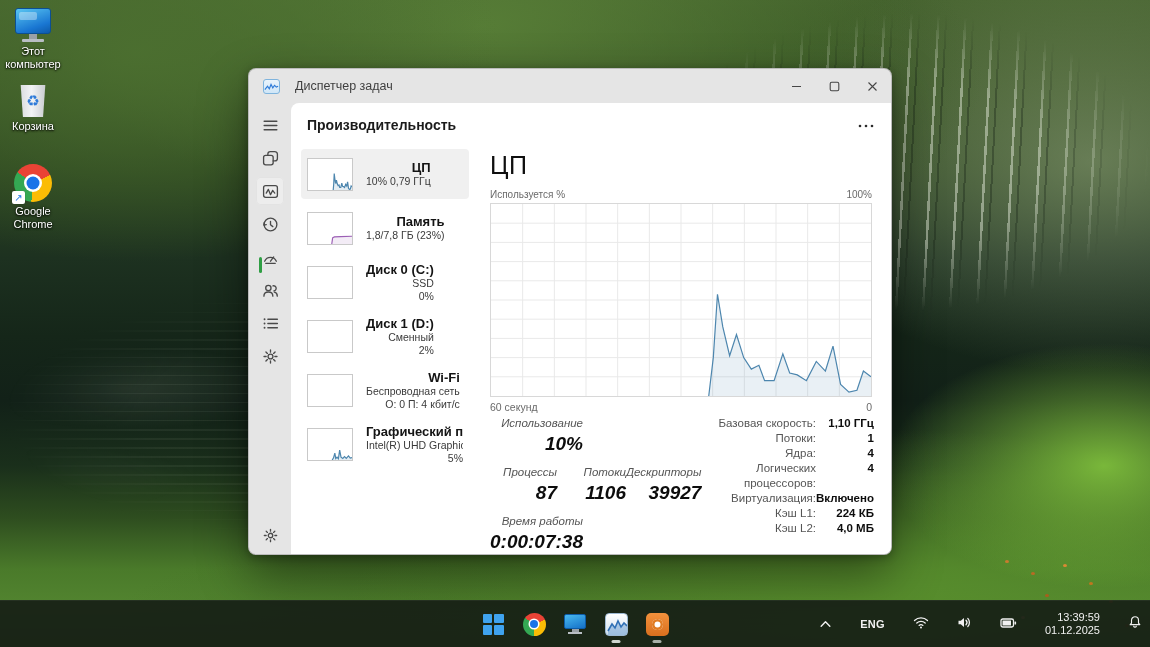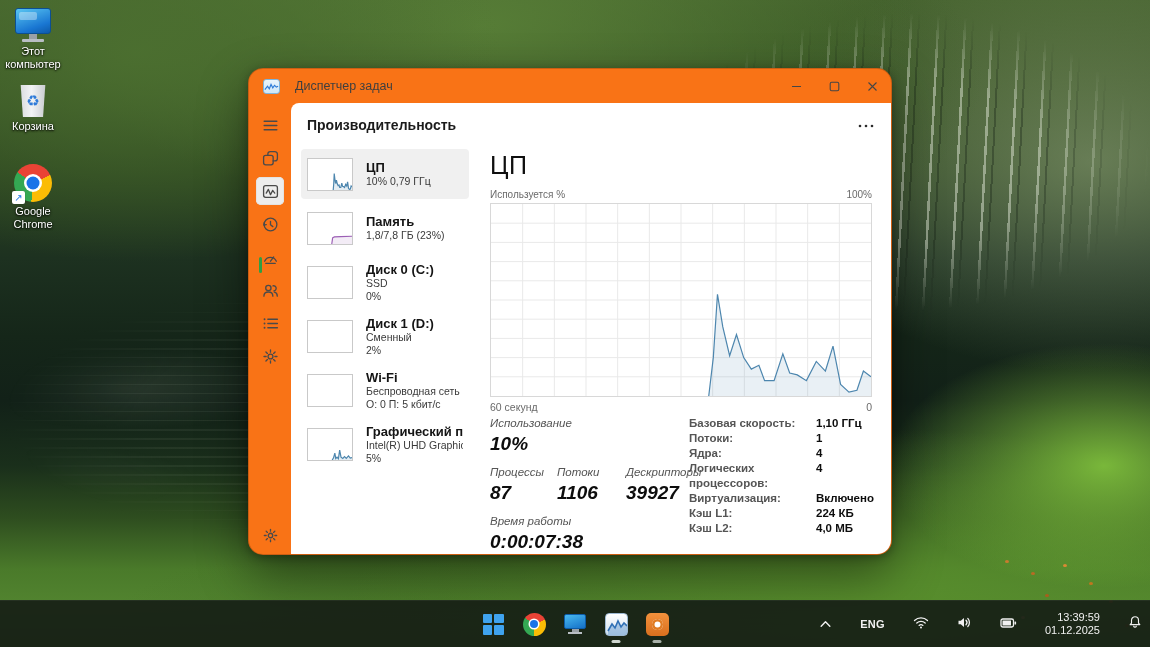--- a/index.html
+++ b/index.html
@@ -48,23 +48,23 @@
   .pc-stand { width:8px; height:5px; background:#9aa0a6; margin:0 auto; }
   .pc-base { width:22px; height:3px; background:#b9bec4; border-radius:1px; margin:0 auto; }
   .bin-body { width:28px; height:32px; background:linear-gradient(90deg,#d8dadd,#f2f3f5 45%,#c6c9cd); clip-path:polygon(6% 0,94% 0,86% 100%,14% 100%); display:flex; align-items:center; justify-content:center; }
   .bin-body span { font-size:15px; color:#2f7bd9; }
   .chrome-ball { width:38px; height:38px; border-radius:50%; background:conic-gradient(from -55deg, #ea4335 0deg 120deg, #fbbc05 120deg 240deg, #34a853 240deg 360deg); position:relative; }
   .chrome-ball .ring { position:absolute; left:50%; top:50%; transform:translate(-50%,-50%); width:18px; height:18px; border-radius:50%; background:#fff; }
   .chrome-ball .dot { position:absolute; left:50%; top:50%; transform:translate(-50%,-50%); width:13px; height:13px; border-radius:50%; background:#1a73e8; }
   .shortcut-badge { position:absolute; left:-2px; bottom:-2px; width:13px; height:13px; background:#fff; border-radius:2px; display:flex; align-items:center; justify-content:center; font-size:10px; color:#1a73e8; box-shadow:0 0 1px rgba(0,0,0,.5); }
 
   
-  .tm-window { position:absolute; left:248px; top:68px; width:644px; height:487px; background:#f97316;
-    border-radius:15px; overflow:hidden; box-shadow:0 20px 50px rgba(0,0,0,.45), 0 2px 10px rgba(0,0,0,.3);
-    border:1px solid rgba(0,0,0,.18); }
+  .tm-window { position:absolute; left:248px; top:68px; width:644px; height:487px; background:#e5e5e5;
+    border-radius:8px; overflow:hidden; box-shadow:0 20px 50px rgba(0,0,0,.45), 0 2px 10px rgba(0,0,0,.3);
+    border:1px solid rgba(0,0,0,.18);text-align:right; }
   .tm-titlebar { position:absolute; left:0; top:0; right:0; height:34px; display:flex; align-items:center; }
   .tm-appicon { width:17px; height:15px; margin-left:14px; border-radius:3px; background:linear-gradient(#eaf4fc,#cfe6f7); border:1px solid #7fb4dd; position:relative; overflow:hidden; }
   .tm-appicon svg { position:absolute; inset:0; }
   .tm-title { margin-left:15px; font-size:12.5px; color:#3f3f3f; }
   .tm-controls { position:absolute; right:0; top:0; height:34px; display:flex; }
   .tm-ctl { width:38px; height:34px; display:flex; align-items:center; justify-content:center; color:#464646; }
   .tm-rail { position:absolute; left:0; top:34px; width:42px; bottom:0; }
   .rail-slot { position:absolute; left:7px; width:28px; height:28px; border-radius:5px; display:flex; align-items:center; justify-content:center; }
   .rail-slot svg { stroke:#4a4a4a; fill:none; stroke-width:1.25; stroke-linecap:round; stroke-linejoin:round; }
   .rail-slot.selected { background:#ededed; box-shadow:0 0 0 1px #e3e3e3 inset; }
@@ -91,21 +91,21 @@
   .d-subtitle { position:absolute; right:21px; top:59px; font-size:14px; font-weight:700; color:#111; }
   .d-axis-top { position:absolute; left:199px; width:382px; top:86px; display:flex; justify-content:space-between; font-size:10px; color:#6a6a6a; }
   .d-chart { position:absolute; left:199px; top:100px; width:382px; height:194px; border:1px solid #d8d8d8; background:#fff; }
   .d-axis-bottom { position:absolute; left:199px; width:382px; top:298px; display:flex; justify-content:space-between; font-size:10.5px; color:#6a6a6a; }
 
   .stats-left { position:absolute; left:199px; top:313px; }
   .sl-row { display:flex; margin-bottom:9px;font-style:italic; }
   .sl-cell .lab { font-size:11.5px; color:#555; line-height:14px; }
   .sl-cell .val { font-size:19px; font-weight:700; color:#0d0d0d; line-height:25px; margin-top:1px; }
   .stats-right { position:absolute; left:398px; top:313px; display:grid; grid-template-columns:127px auto; row-gap:0; }
-  .stats-right .lab { font-size:11.5px; color:#555; line-height:15px;font-weight:bold; }
+  .stats-right .lab { font-size:11.5px; color:#555; line-height:15px; }
   .stats-right .val { font-size:11.5px; font-weight:700; color:#0d0d0d; line-height:15px; }
 
   
   .taskbar { position:absolute; left:0; right:0; bottom:0; height:47px; background:rgba(23,31,22,.93); border-top:1px solid rgba(255,255,255,.05); }
   .tb-center { position:absolute; left:50%; top:0; transform:translateX(-50%); height:100%; display:flex; align-items:center; gap:15px; }
   .tb-icon { width:26px; height:26px; position:relative; display:flex; align-items:center; justify-content:center; }
   .tb-underline { position:absolute; bottom:-6px; left:50%; transform:translateX(-50%); width:9px; height:3px; border-radius:2px; background:#cfd6cf; }
   .start-grid { width:21px; height:21px; display:grid; grid-template-columns:9.5px 9.5px; grid-template-rows:9.5px 9.5px; gap:2px; }
   .start-grid i { background:#3fa3ef; border-radius:1px; }
   .chrome-mini { width:23px; height:23px; border-radius:50%; background:conic-gradient(from -55deg, #ea4335 0deg 120deg, #fbbc05 120deg 240deg, #34a853 240deg 360deg); position:relative; }
@@ -297,21 +297,21 @@
           <div class="row-title">Диск 1 (D:)</div>
           <div class="row-sub">Сменный</div>
           <div class="row-sub">2%</div>
         </div>
       </div>
       <div class="perf-row">
         <div class="thumb"></div>
         <div class="row-text">
           <div class="row-title">Wi-Fi</div>
           <div class="row-sub">Беспроводная сеть</div>
-          <div class="row-sub">О: 0 П: 5 кбит/с</div>
+          <div class="row-sub">О: 0 П: 4 кбит/с</div>
         </div>
       </div>
       <div class="perf-row">
         <div class="thumb">
             <svg viewBox="0 0 100 100" preserveAspectRatio="none" style="width: 100%; height: 100%; display: block;">
               <path d="M55,100 L55,100 L58,93 L61,78 L63,95 L66,91 L69,96 L72,68 L75,91 L79,95 L83,89 L87,95 L92,87 L96,94 L100,92 L100,100 Z" fill="rgba(77,134,174,0.15)" stroke="none"></path>
               <path d="M55,100 L58,93 L61,78 L63,95 L66,91 L69,96 L72,68 L75,91 L79,95 L83,89 L87,95 L92,87 L96,94 L100,92" fill="none" stroke="#4d86ae" stroke-width="1.2" vector-effect="non-scaling-stroke"></path>
             </svg>
           </div>
         <div class="row-text">

